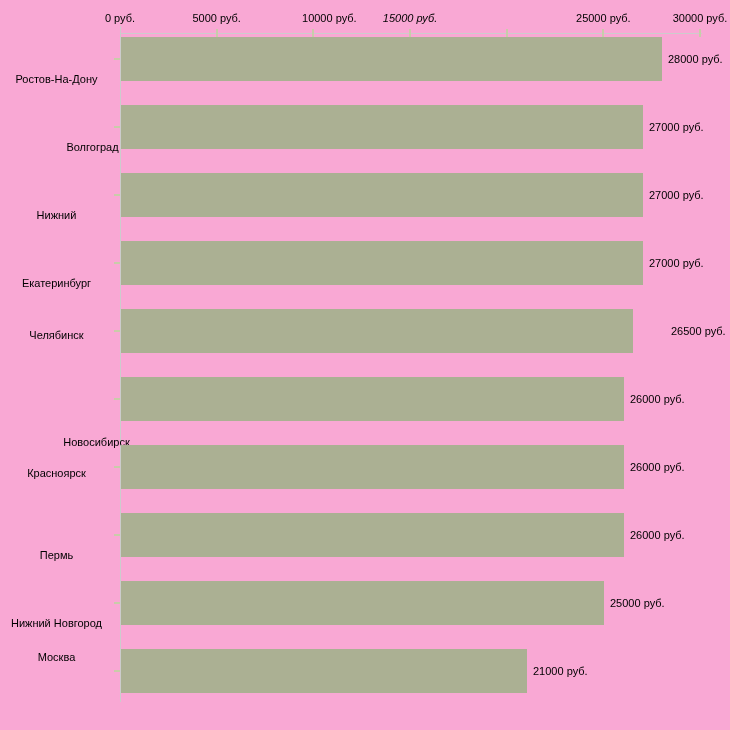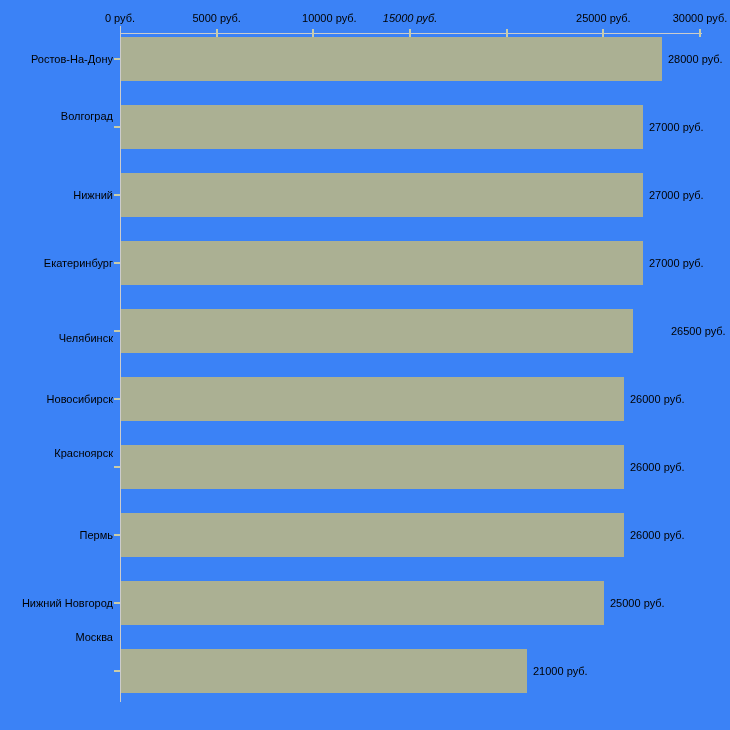--- a/index.html
+++ b/index.html
@@ -4,21 +4,21 @@
 <style>
   html, body {
     margin: 0;
     padding: 0;
     background: #ffffff;
   }
   #chart {
     position: relative;
     width: 730px;
     height: 730px;
-    background: #3b82f6;
+    background: #f9a8d4;
     font-family: "Liberation Sans", "DejaVu Sans", sans-serif;
     font-size: 11px;
     color: #000000;
     overflow: hidden;
   }
   .x-tick-label {
     position: absolute;
     top: 12px;
     transform: translateX(-50%);
     white-space: nowrap;
@@ -42,23 +42,24 @@
   .cat-tick-mark {
     position: absolute;
     width: 6px;
     height: 2px;
     background: #c9cca9;
   }
   .cat-label {
     position: absolute;
     left: 0;
     width: 113px;
-    text-align: right;
+    text-align: center;
     white-space: nowrap;
     line-height: 16px;
+    margin-top: 20px;
   }
   .bar {
     position: absolute;
   }
   .bar-value-label {
     position: absolute;
     white-space: nowrap;
     line-height: 16px;
   }
 </style>
@@ -78,37 +79,37 @@
     <span class="x-tick-label" style="left: 506.667px; margin-top: 36px;">20000 руб.</span>
     <div class="x-tick-mark" style="left: 505.667px; top: 29px; background: rgb(201, 204, 169);"></div>
     <span class="x-tick-label" style="left: 603.333px;">25000 руб.</span>
     <div class="x-tick-mark" style="left: 602.333px; top: 29px; background: rgb(201, 204, 169);"></div>
     <span class="x-tick-label" style="left: 700px;">30000 руб.</span>
     <div class="x-tick-mark" style="left: 699px; top: 29px; background: rgb(201, 204, 169);"></div>
     <div class="cat-label" style="top: 51px;">Ростов-На-Дону</div>
     <div class="cat-tick-mark" style="left: 114px; top: 58px; background: rgb(201, 204, 169);"></div>
     <div class="bar" style="left: 121px; top: 37px; width: 541px; height: 44px; background: rgb(171, 176, 147);"></div>
     <div class="bar-value-label" style="left: 668px; top: 51px;">28000 руб.</div>
-    <div class="cat-label" style="top: 108px;">Волгоград</div>
+    <div class="cat-label" style="top: 119px; padding-left: 36px;">Волгоград</div>
     <div class="cat-tick-mark" style="left: 114px; top: 126px; background: rgb(201, 204, 169);"></div>
     <div class="bar" style="left: 121px; top: 105px; width: 522px; height: 44px; background: rgb(171, 176, 147);"></div>
     <div class="bar-value-label" style="left: 649px; top: 119px;">27000 руб.</div>
     <div class="cat-label" style="top: 187px;">Нижний</div>
     <div class="cat-tick-mark" style="left: 114px; top: 194px; background: rgb(201, 204, 169);"></div>
     <div class="bar" style="left: 121px; top: 173px; width: 522px; height: 44px; background: rgb(171, 176, 147);"></div>
     <div class="bar-value-label" style="left: 649px; top: 187px;">27000 руб.</div>
     <div class="cat-label" style="top: 255px;">Екатеринбург</div>
     <div class="cat-tick-mark" style="left: 114px; top: 262px; background: rgb(201, 204, 169);"></div>
     <div class="bar" style="left: 121px; top: 241px; width: 522px; height: 44px; background: rgb(171, 176, 147);"></div>
     <div class="bar-value-label" style="left: 649px; top: 255px;">27000 руб.</div>
-    <div class="cat-label" style="top: 330px;">Челябинск</div>
+    <div class="cat-label" style="top: 307px;">Челябинск</div>
     <div class="cat-tick-mark" style="left: 114px; top: 330px; background: rgb(201, 204, 169);"></div>
     <div class="bar" style="left: 121px; top: 309px; width: 512px; height: 44px; background: rgb(171, 176, 147);"></div>
     <div class="bar-value-label" style="left: 639px; top: 323px; margin-left: 32px;">26500 руб.</div>
-    <div class="cat-label" style="top: 391px;">Новосибирск</div>
+    <div class="cat-label" style="top: 414px; padding-left: 40px;">Новосибирск</div>
     <div class="cat-tick-mark" style="left: 114px; top: 398px; background: rgb(201, 204, 169);"></div>
     <div class="bar" style="left: 121px; top: 377px; width: 503px; height: 44px; background: rgb(171, 176, 147);"></div>
     <div class="bar-value-label" style="left: 630px; top: 391px;">26000 руб.</div>
     <div class="cat-label" style="top: 445px;">Красноярск</div>
     <div class="cat-tick-mark" style="left: 114px; top: 466px; background: rgb(201, 204, 169);"></div>
     <div class="bar" style="left: 121px; top: 445px; width: 503px; height: 44px; background: rgb(171, 176, 147);"></div>
     <div class="bar-value-label" style="left: 630px; top: 459px;">26000 руб.</div>
     <div class="cat-label" style="top: 527px;">Пермь</div>
     <div class="cat-tick-mark" style="left: 114px; top: 534px; background: rgb(201, 204, 169);"></div>
     <div class="bar" style="left: 121px; top: 513px; width: 503px; height: 44px; background: rgb(171, 176, 147);"></div>

